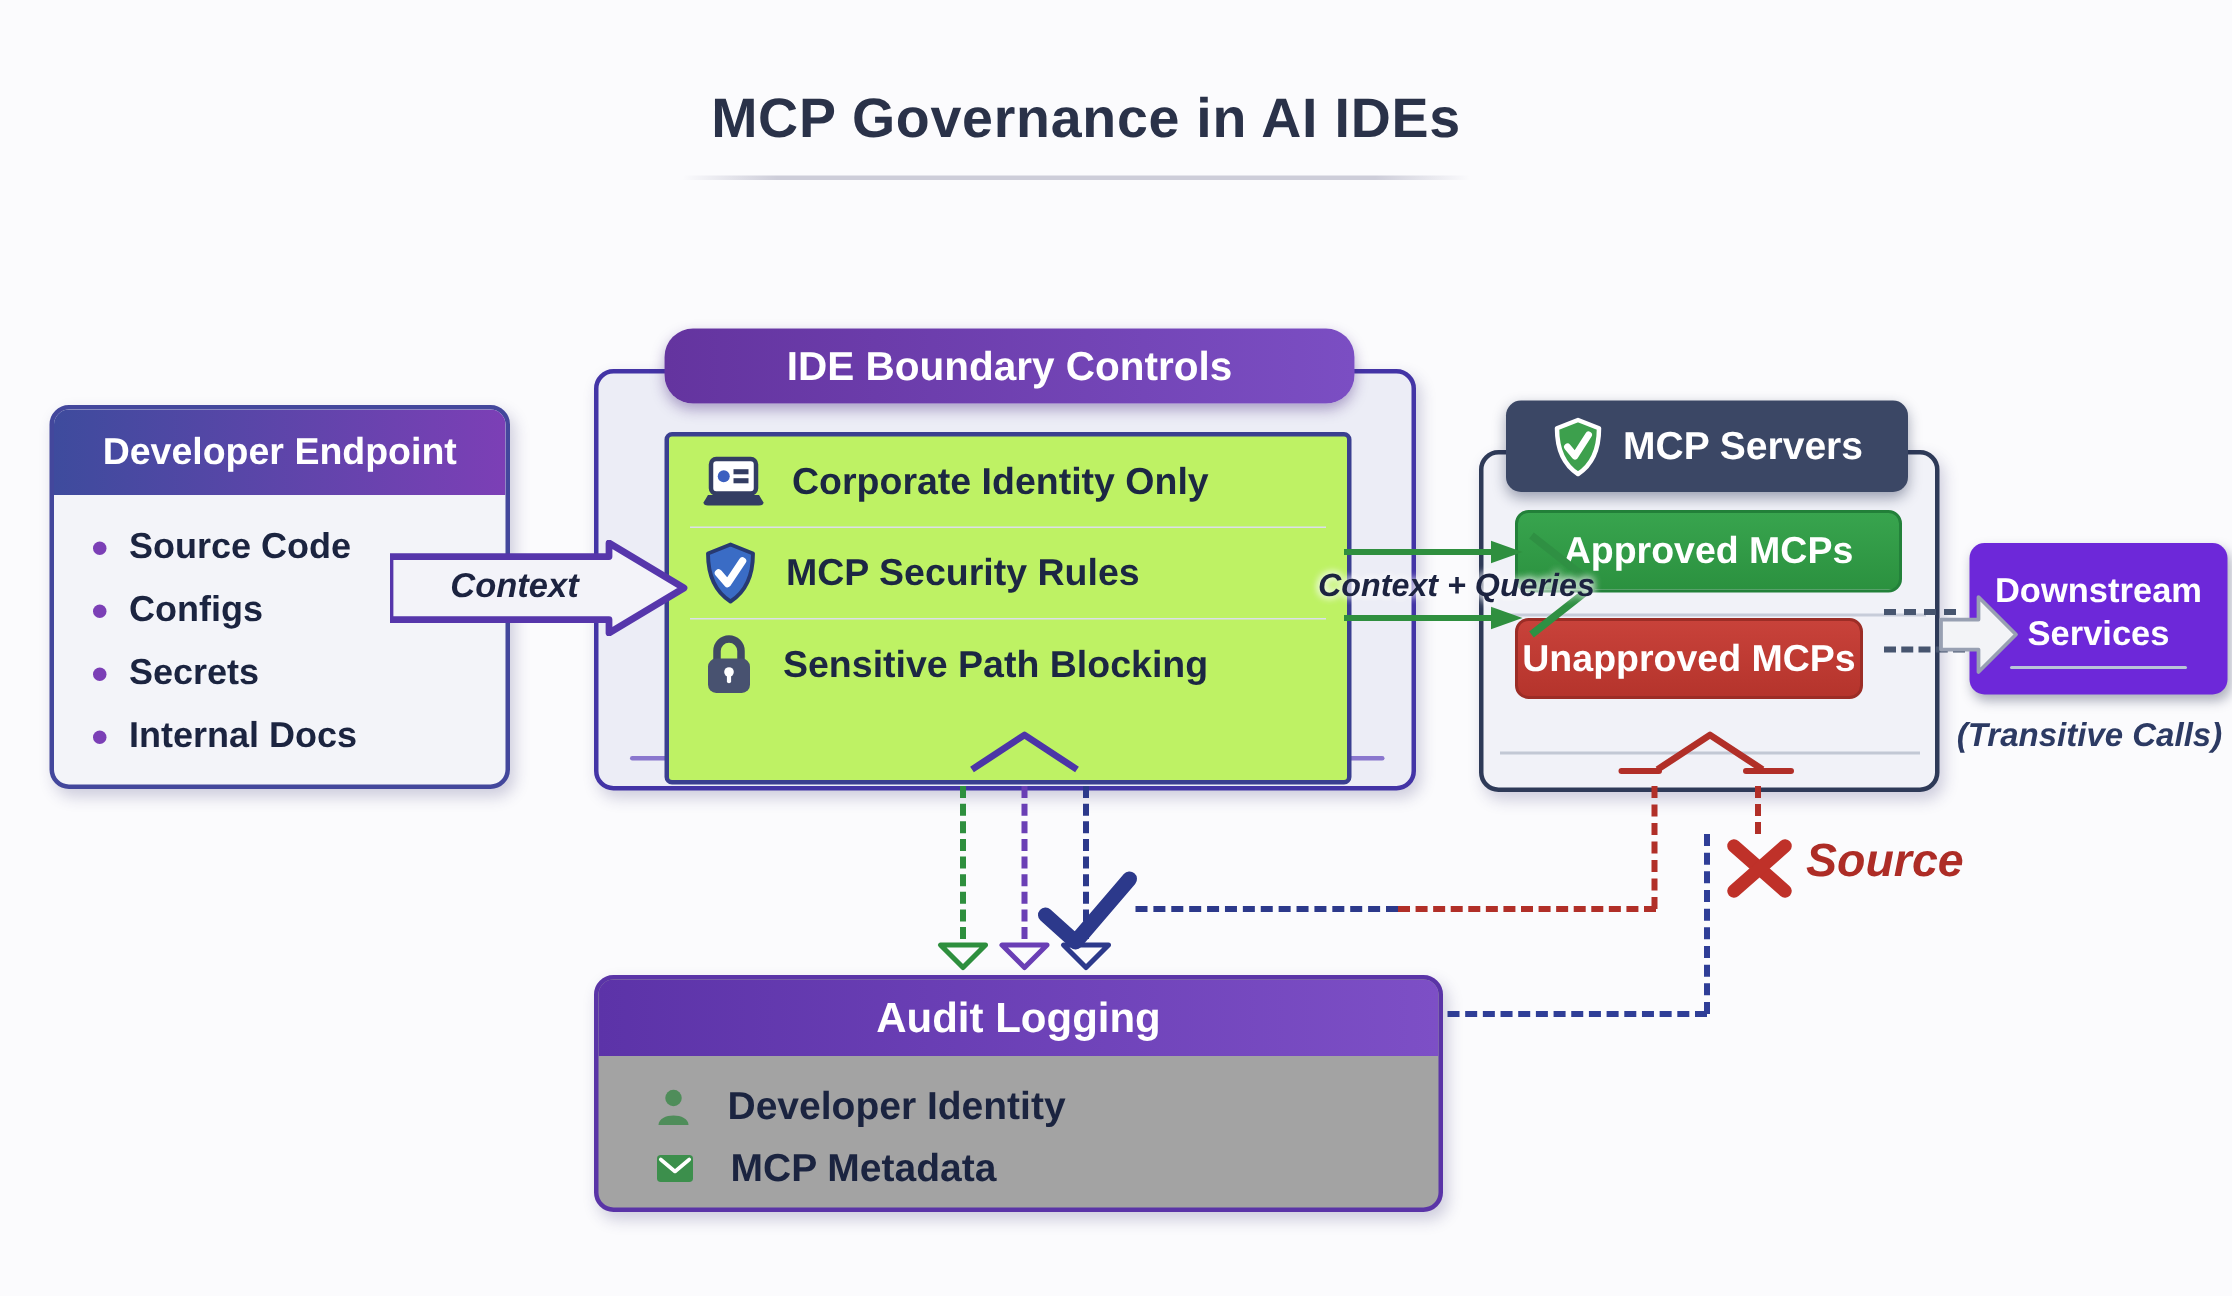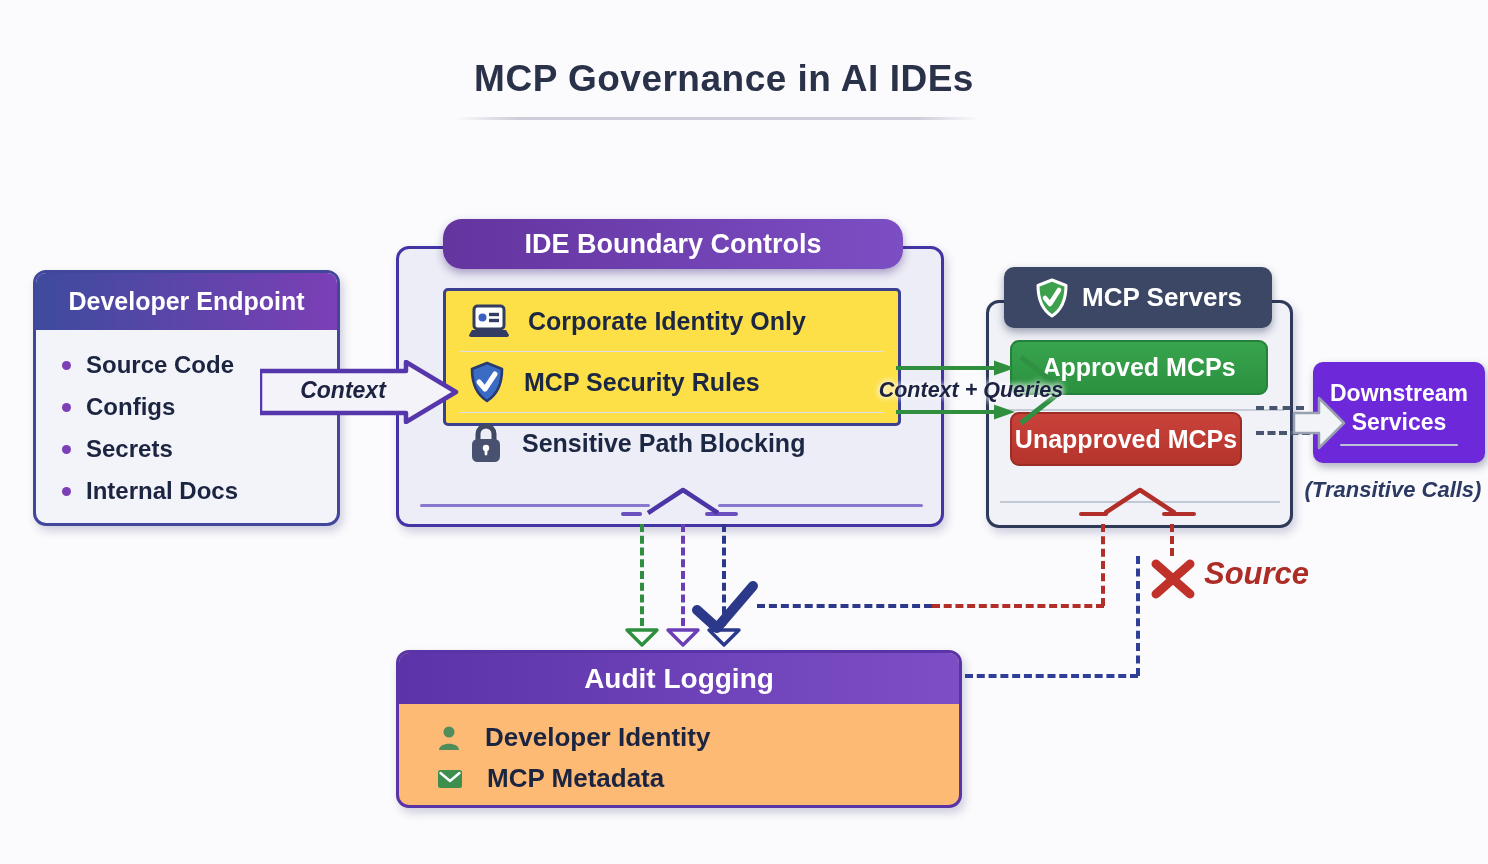--- a/index.html
+++ b/index.html
@@ -32,21 +32,21 @@
   .dev-list{padding:14px 0 0 26px;}
   .dev-item{display:flex;align-items:center;height:42px;font-size:24px;font-weight:600;color:#1b2440;}
   .bullet{width:9px;height:9px;border-radius:50%;background:#7b3fb6;margin-right:15px;flex:0 0 auto;}
 
   
   .ide-box{left:396px;top:246px;width:548px;height:281px;border:3.5px solid #4334a6;background:#ecedf6;}
   .ide-hdr{left:443px;top:219px;width:460px;height:50px;border-radius:19px;
     background:linear-gradient(90deg,#64349f,#7b4ec3);
     display:flex;align-items:center;justify-content:center;font-size:27px;
     box-shadow:0 4px 9px rgba(60,30,120,.38);z-index:6;}
-  .ide-inner{left:443px;top:288px;width:458px;height:138px;background:#fde047;border:3px solid #3a3f90;border-radius:5px;z-index:3;}
+  .ide-inner{left:443px;top:288px;width:458px;height:235px;background:#bef264;border:3px solid #3a3f90;border-radius:5px;z-index:3;}
   .ide-row{display:flex;align-items:center;height:60px;padding-left:22px;gap:18px;font-size:25px;font-weight:600;color:#1c2743;}
   .ide-div{height:1px;background:#dcdfeb;margin:0 14px;}
   .ide-bottom-line{left:420px;top:504px;width:230px;height:2.5px;background:#6a4fc0;opacity:.75;border-radius:2px;z-index:2;}
   .ide-bottom-line2{left:718px;top:504px;width:205px;height:2.5px;background:#6a4fc0;opacity:.75;border-radius:2px;z-index:2;}
 
   
   .mcp-box{left:986px;top:300px;width:307px;height:228px;border:3.5px solid #2e3a58;background:#f1f2f8;}
   .mcp-hdr{left:1004px;top:267px;width:268px;height:61px;border-radius:10px;background:#3b4765;
     display:flex;align-items:center;justify-content:center;gap:12px;font-size:26px;
     box-shadow:0 4px 9px rgba(25,35,70,.4);z-index:6;}
@@ -60,21 +60,21 @@
   .mcp-div2{left:1000px;top:501px;width:280px;height:2px;background:#c2c8d4;z-index:2;}
 
   
   .down-box{left:1313px;top:362px;width:172px;height:101px;background:#6d28d9;border-radius:10px;
     box-shadow:2px 4px 8px rgba(25,35,70,.35);display:flex;flex-direction:column;align-items:center;justify-content:center;z-index:4;}
   .down-line{font-size:23px;font-weight:bold;color:#fff;line-height:29px;}
   .down-rule{width:118px;height:2.5px;background:#b9c4d8;border-radius:2px;margin-top:7px;}
   .down-sub{left:1298px;top:477px;width:190px;text-align:center;font-size:22px;font-style:italic;font-weight:600;color:#2c3a63;}
 
   
-  .audit-box{left:396px;top:650px;width:566px;height:158px;border:3.5px solid #5a34a7;background:#fdba74;overflow:hidden;}
+  .audit-box{left:396px;top:650px;width:566px;height:158px;border:3.5px solid #5a34a7;background:#a3a3a3;overflow:hidden;}
   .audit-hdr{height:51px;background:linear-gradient(90deg,#5c33a8,#7d4fc6);display:flex;align-items:center;justify-content:center;font-size:28px;}
   .audit-body{padding:13px 0 0 38px;}
   .audit-item{display:flex;align-items:center;gap:24px;height:41px;font-size:26px;font-weight:600;color:#1b2440;}
 
   
   .vdash{border-left:4px dashed;}
   .hdash{border-top:4px dashed;}
   .c-green{border-color:#2e8f3e;}
   .c-purple{border-color:#6a3fb5;}
   .c-navy{border-color:#2c398b;}

